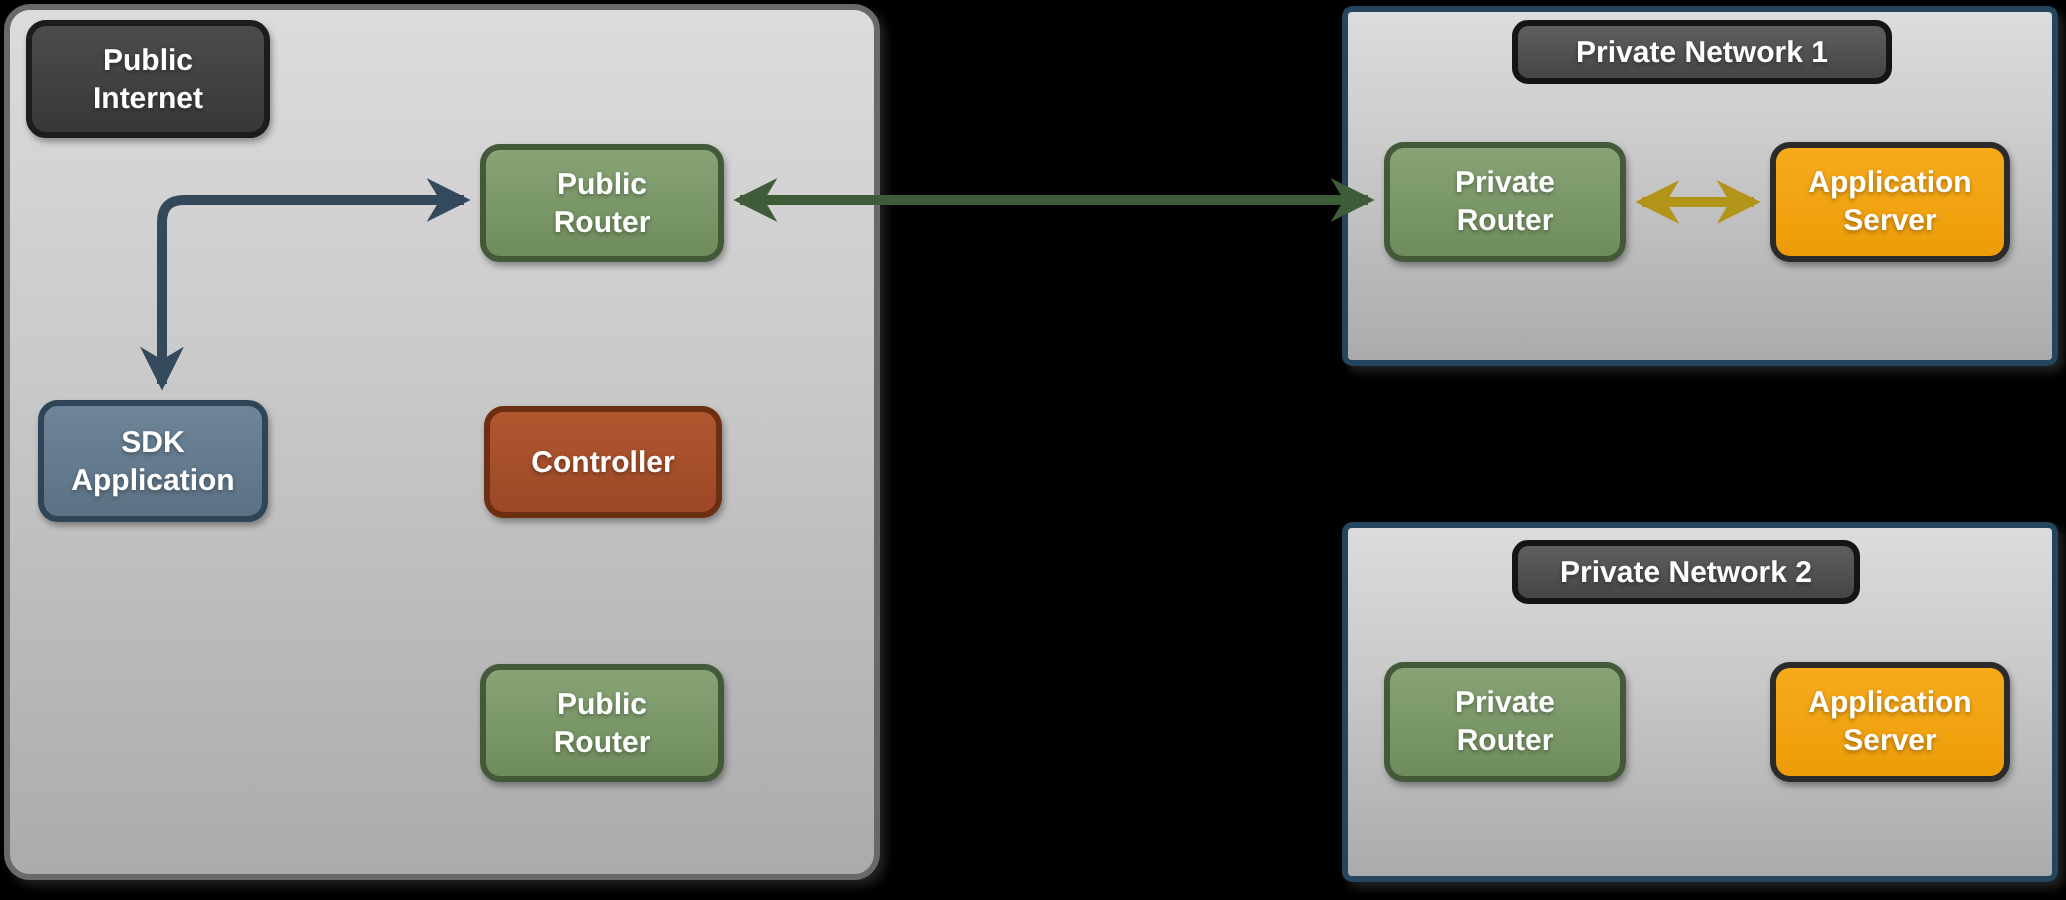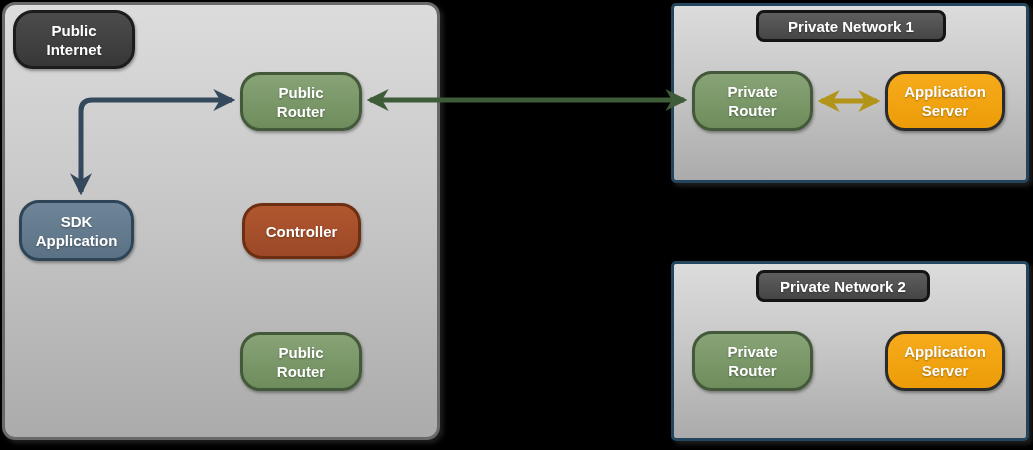--- a/index.html
+++ b/index.html
@@ -36,21 +36,21 @@
     box-sizing: border-box;
     display: flex;
     align-items: center;
     justify-content: center;
     text-align: center;
     color: #ffffff;
     font-weight: bold;
     font-size: 15px;
     line-height: 19px;
     padding: 4px 13px;
-    border-radius: 20px;
+    border-radius: 10px;
     text-shadow: 0 1px 2px rgba(0,0,0,0.35);
     box-shadow: 1px 2px 3px rgba(0,0,0,0.35);
   }
   .node-dark {
     background: linear-gradient(180deg, #4c4c4c, #373737);
     border: 3px solid #1c1c1c;
   }
   .node-title {
     background: linear-gradient(180deg, #5e5e5e, #454545);
     border: 3px solid #141414;

